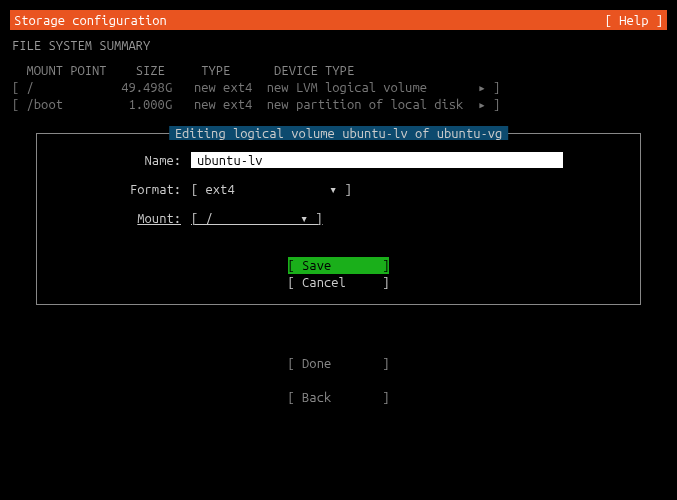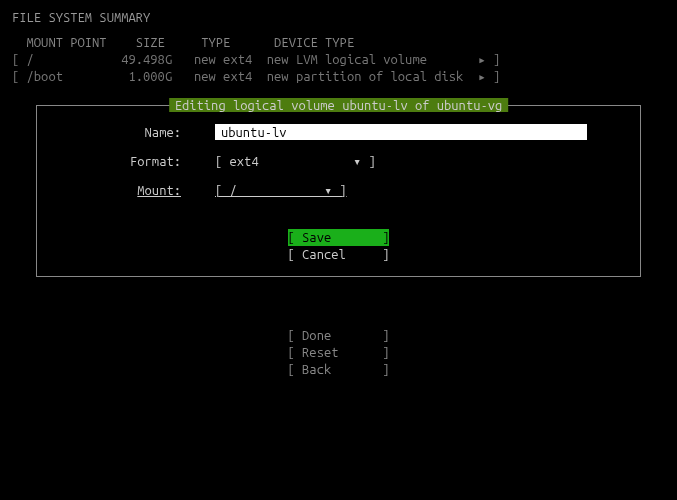--- a/index.html
+++ b/index.html
@@ -57,30 +57,29 @@
     border: 1px solid #888;
     margin: 0 26px;
     padding: 18px 14px 14px 14px;
     position: relative;
   }
   .dialog-title {
     position: absolute;
     top: -8px;
     left: 50%;
     transform: translateX(-50%);
-    background: #4d7c0f;
+    background: #0c4a6e;
     color: #ccc;
     padding: 0 6px;
     white-space: nowrap;
   }
   .form-row {
     display: flex;
     align-items: center;
     margin-bottom: 14px;
-    gap: 24px;
   }
   .form-label {
     width: 140px;
     text-align: right;
     color: #ccc;
     padding-right: 10px;
   }
   .form-input {
     background: #fff;
     color: #000;
@@ -125,20 +124,24 @@
     white-space: pre;
     color: #888;
     text-align: right;
   }
 </style>
 </head>
 <body>
 
 <div class="screen">
 
+  <div class="header-bar">
+    <span class="header-title">Storage configuration</span>
+    <span class="header-help">[ Help ]</span>
+  </div>
 
   <div class="section-title">FILE SYSTEM SUMMARY</div>
 
   <div class="summary-table">
     <div class="summary-header">  MOUNT POINT    SIZE     TYPE      DEVICE TYPE</div>
     <div class="summary-row">[ /            49.498G   new ext4  new LVM logical volume       ▸ ]</div>
     <div class="summary-row">[ /boot         1.000G   new ext4  new partition of local disk  ▸ ]</div>
   </div>
 
   <div class="dialog">
@@ -161,17 +164,17 @@
     </div>
 
     <div class="actions">
       <span class="btn btn-save">[ Save       ]</span><br>
       <span class="btn btn-cancel">[ Cancel     ]</span>
     </div>
   </div>
 
   <div class="footer-actions">
     <span class="footer-btn">[ Done       ]</span><br>
-    <span class="footer-btn">[ Reset      ]</span><br>
+    <br>
     <span class="footer-btn">[ Back       ]</span>
   </div>
 
 </div>
 
 </body></html>

